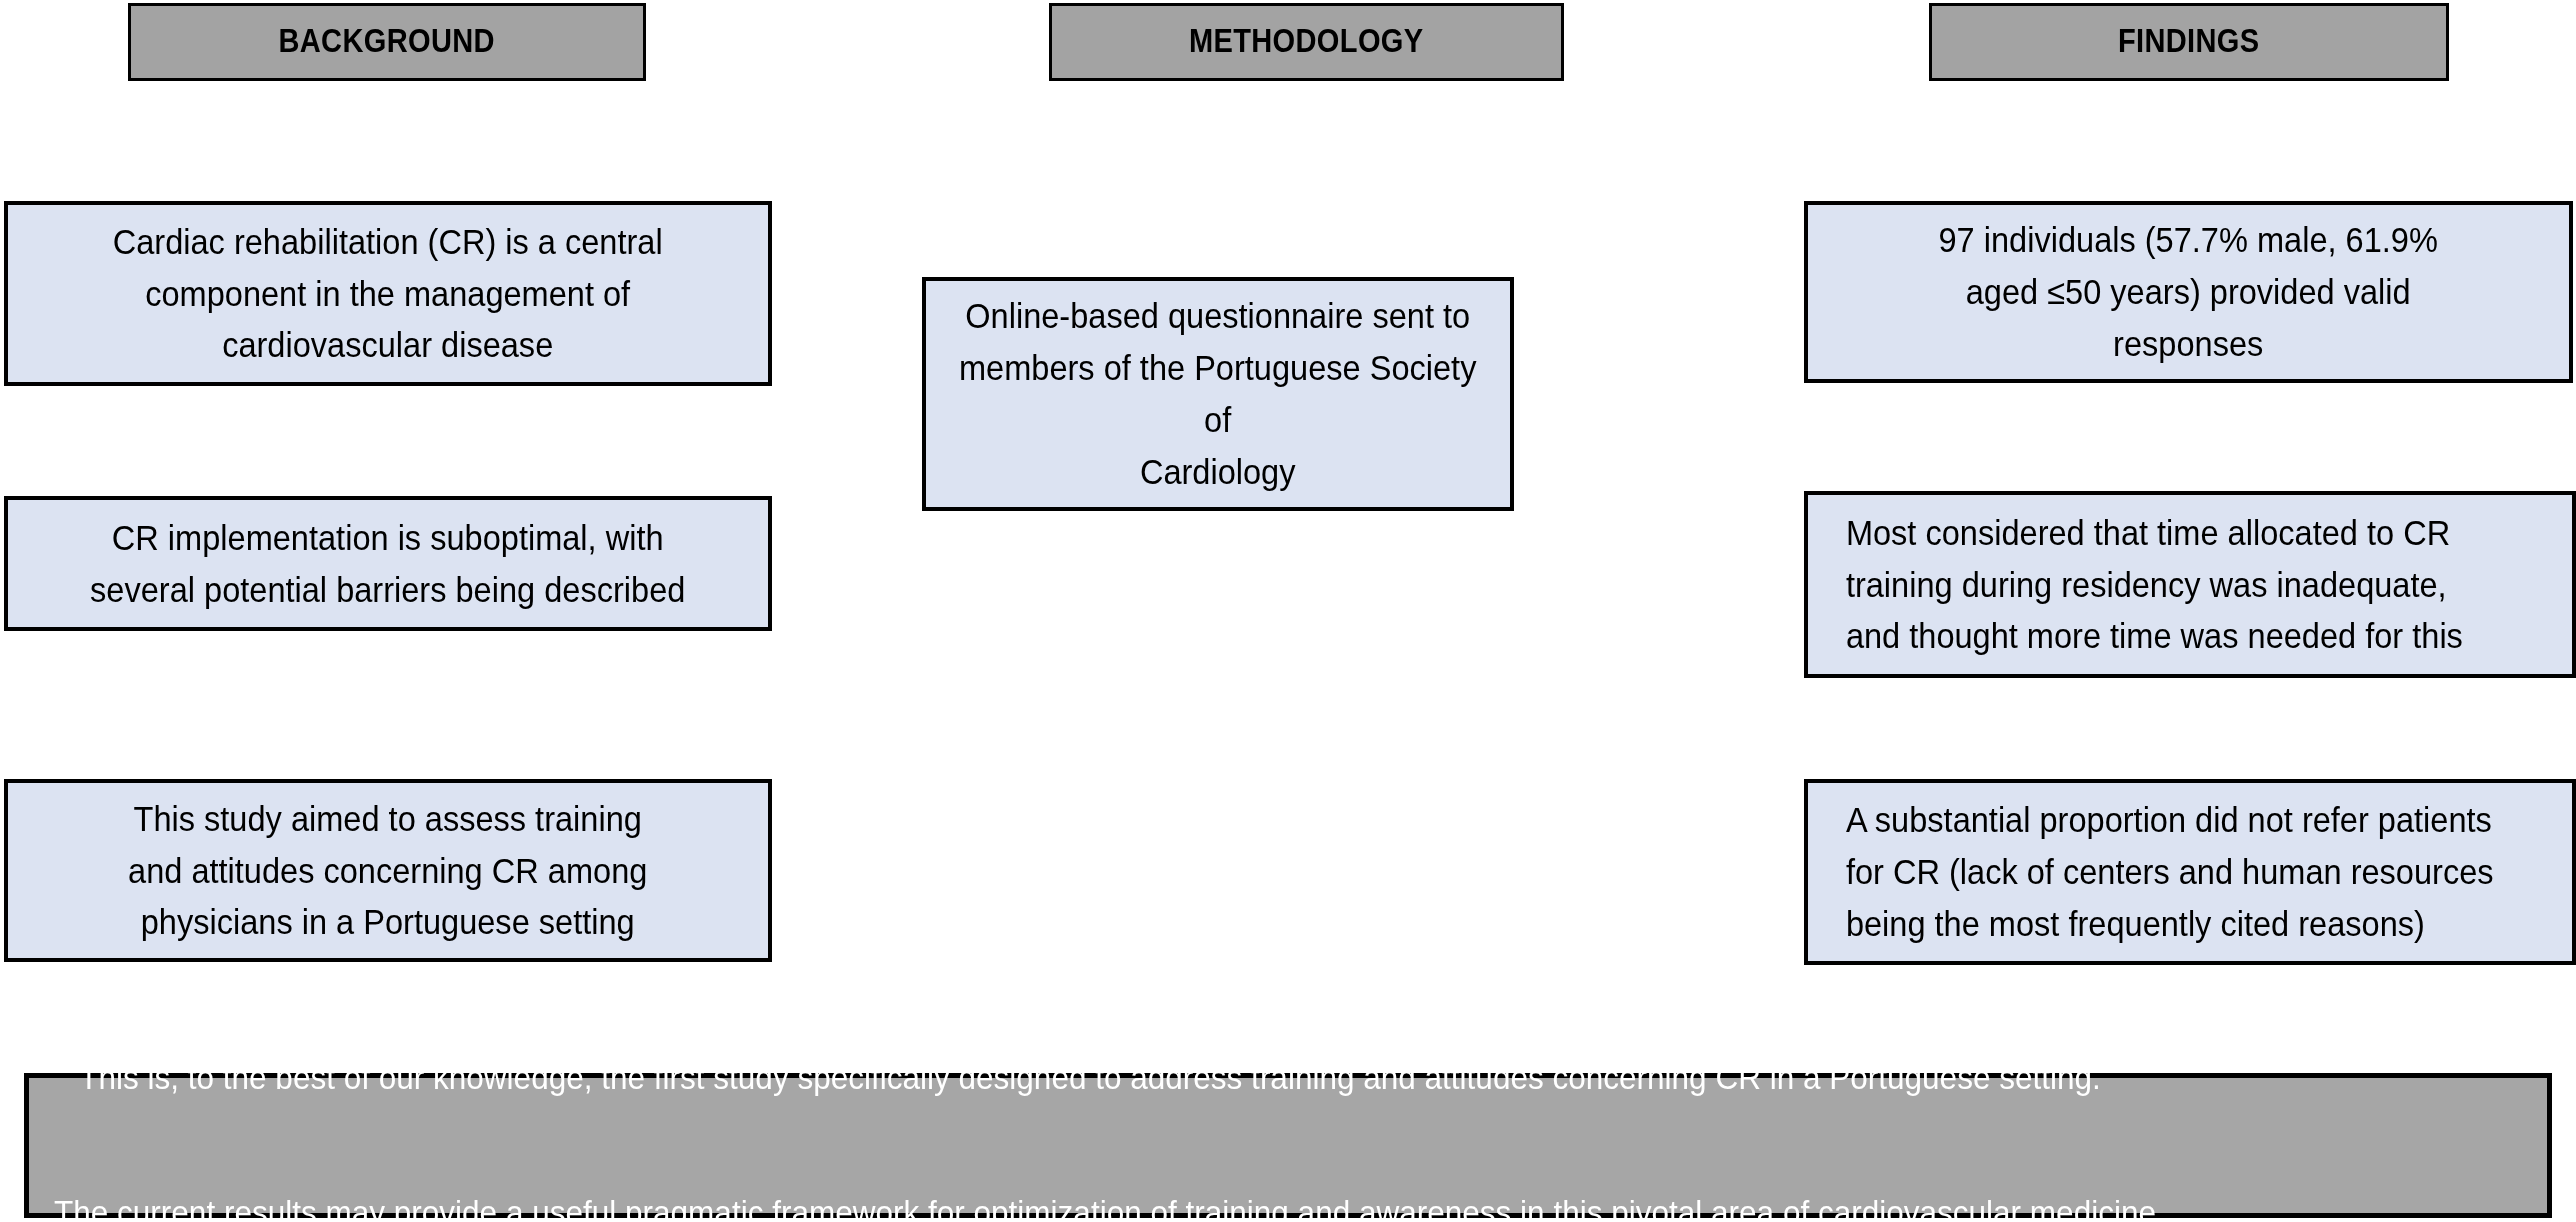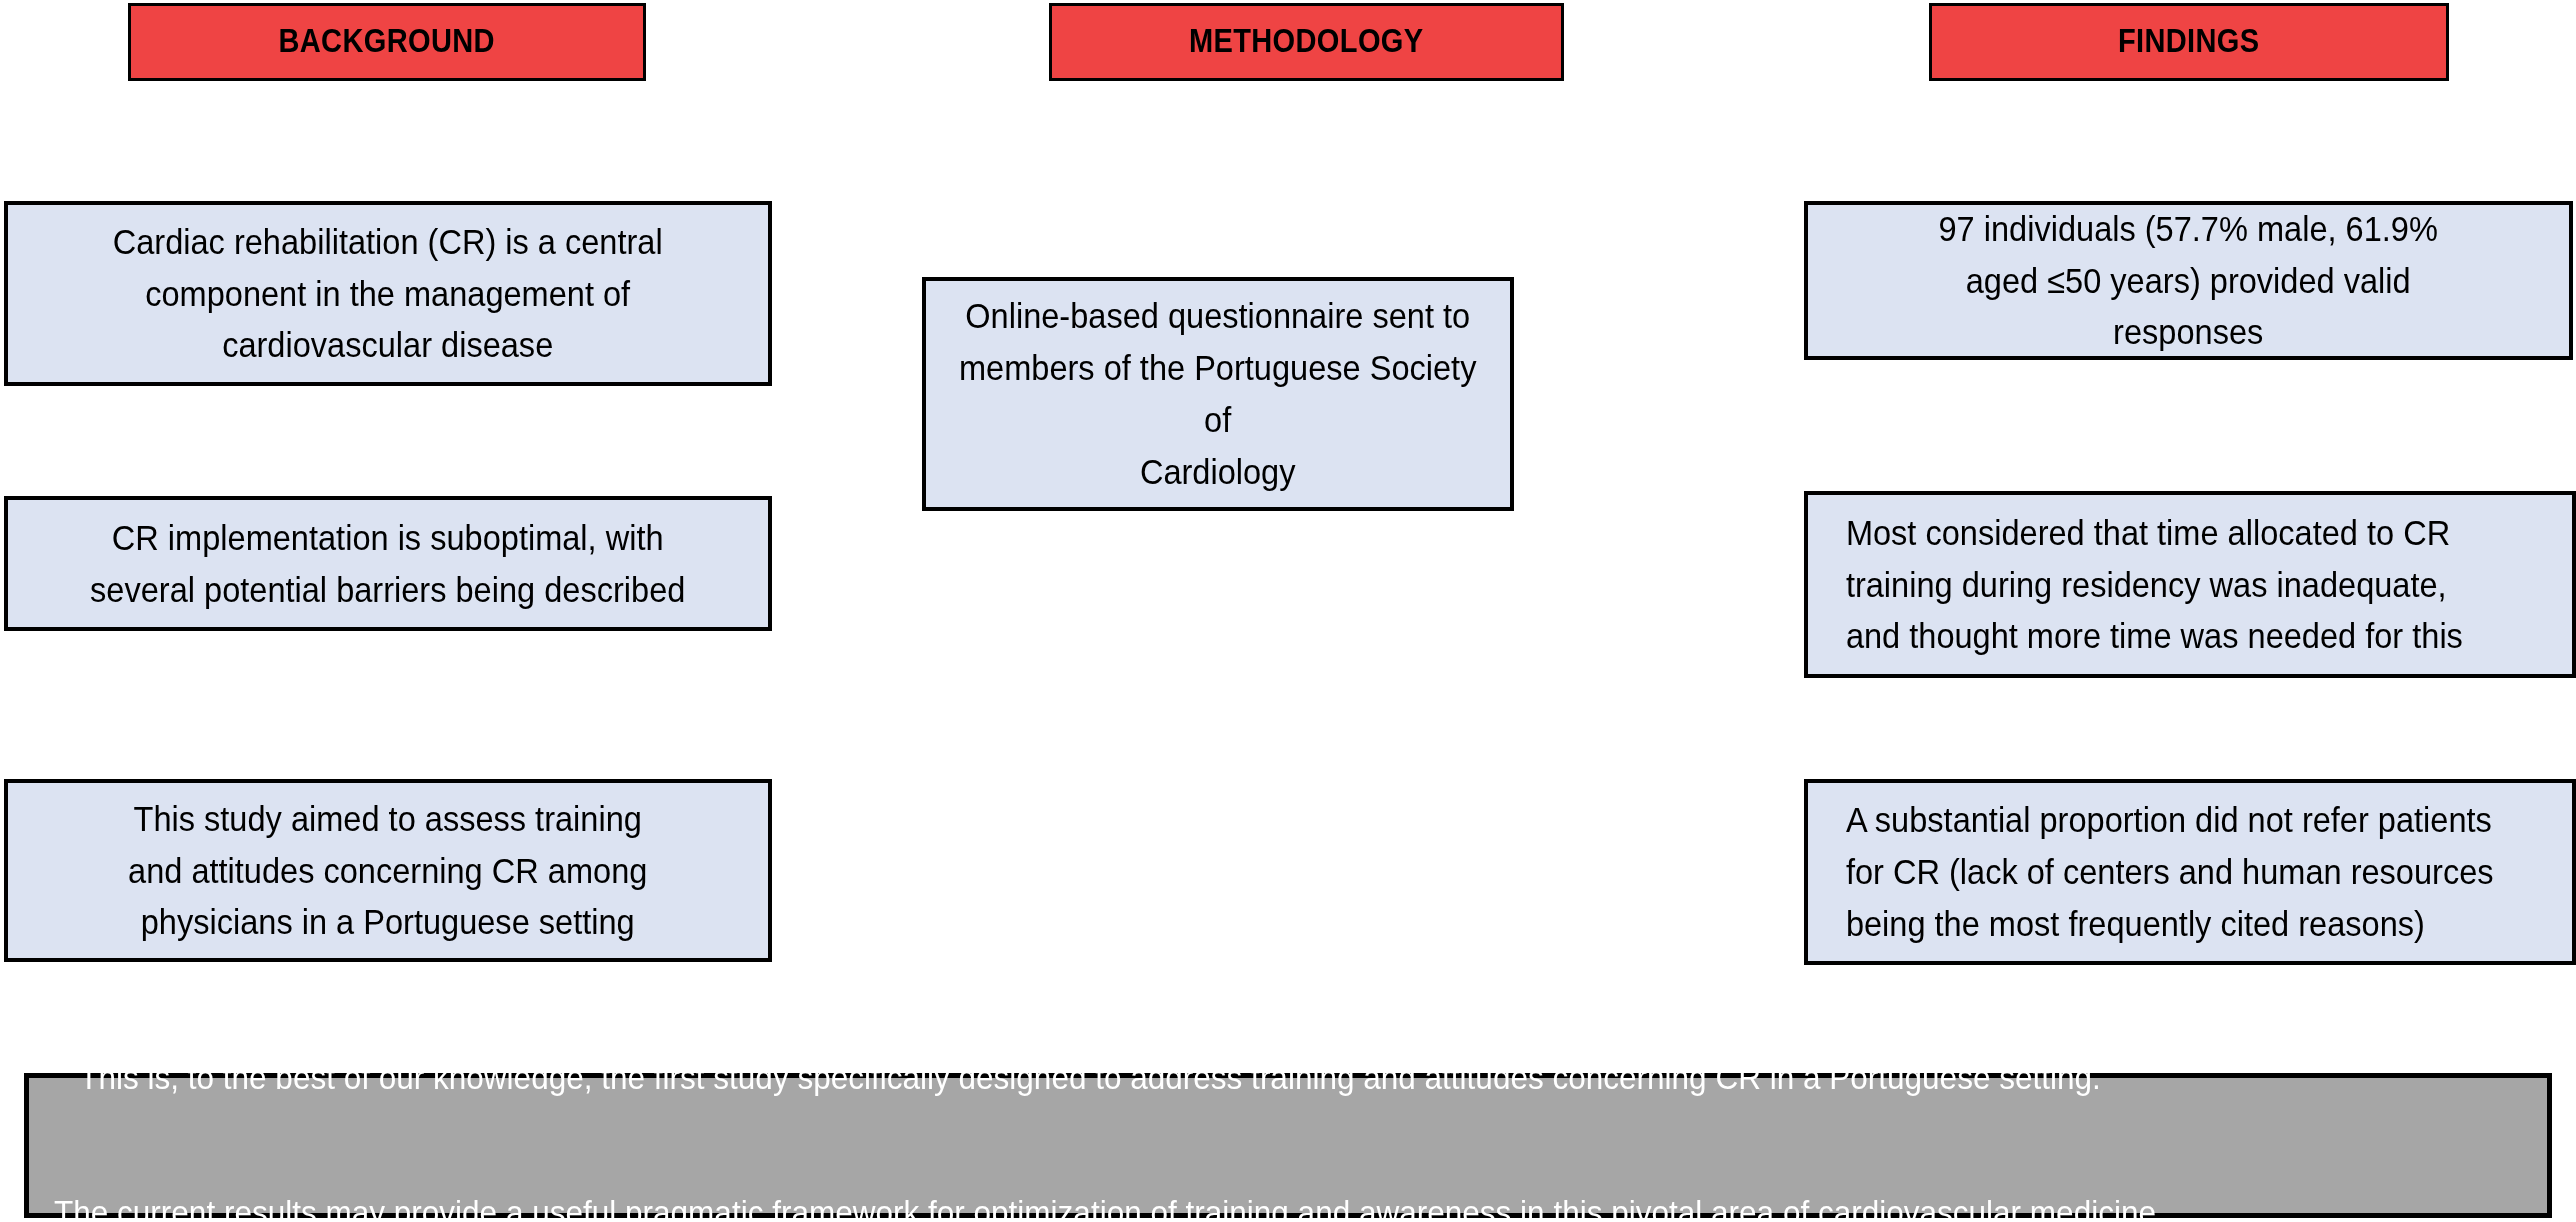--- a/index.html
+++ b/index.html
@@ -31,21 +31,21 @@
     padding: 5.3px 12.3px;
   }
   .box .txt {
     width: 100%;
     display: block;
     white-space: pre-line;
   }
 
   
   .hdr {
-    background: #ef4444;
+    background: #a3a3a3;
     border-width: 3.5px;
   }
   .hdr .txt {
     text-align: center;
     font-weight: bold;
     font-size: 33px;
     line-height: 1.1;
     letter-spacing: 0.4px;
     color: #000000;
     transform: scaleX(0.88);
@@ -118,21 +118,21 @@
 physicians in a Portuguese setting</span>
   </div>
 
   <div class="box blue center" style="left:922px; top:277px; width:592px; height:234px;">
     <span class="txt">Online-based questionnaire sent to
 members of the Portuguese Society of
 Cardiology</span>
   </div>
 
 
-  <div class="box blue center" style="left:1804px; top:201px; width:769px; height:159px;">
+  <div class="box blue center" style="left:1804px; top:201px; width:769px; height:182px;">
     <span class="txt">97 individuals (57.7% male, 61.9%
 aged ≤50 years) provided valid
 responses</span>
   </div>
 
   <div class="box blue left" style="left:1804px; top:491px; width:772px; height:187px;">
     <span class="txt">Most considered that time allocated to CR
 training during residency was inadequate,
 and thought more time was needed for this</span>
   </div>

